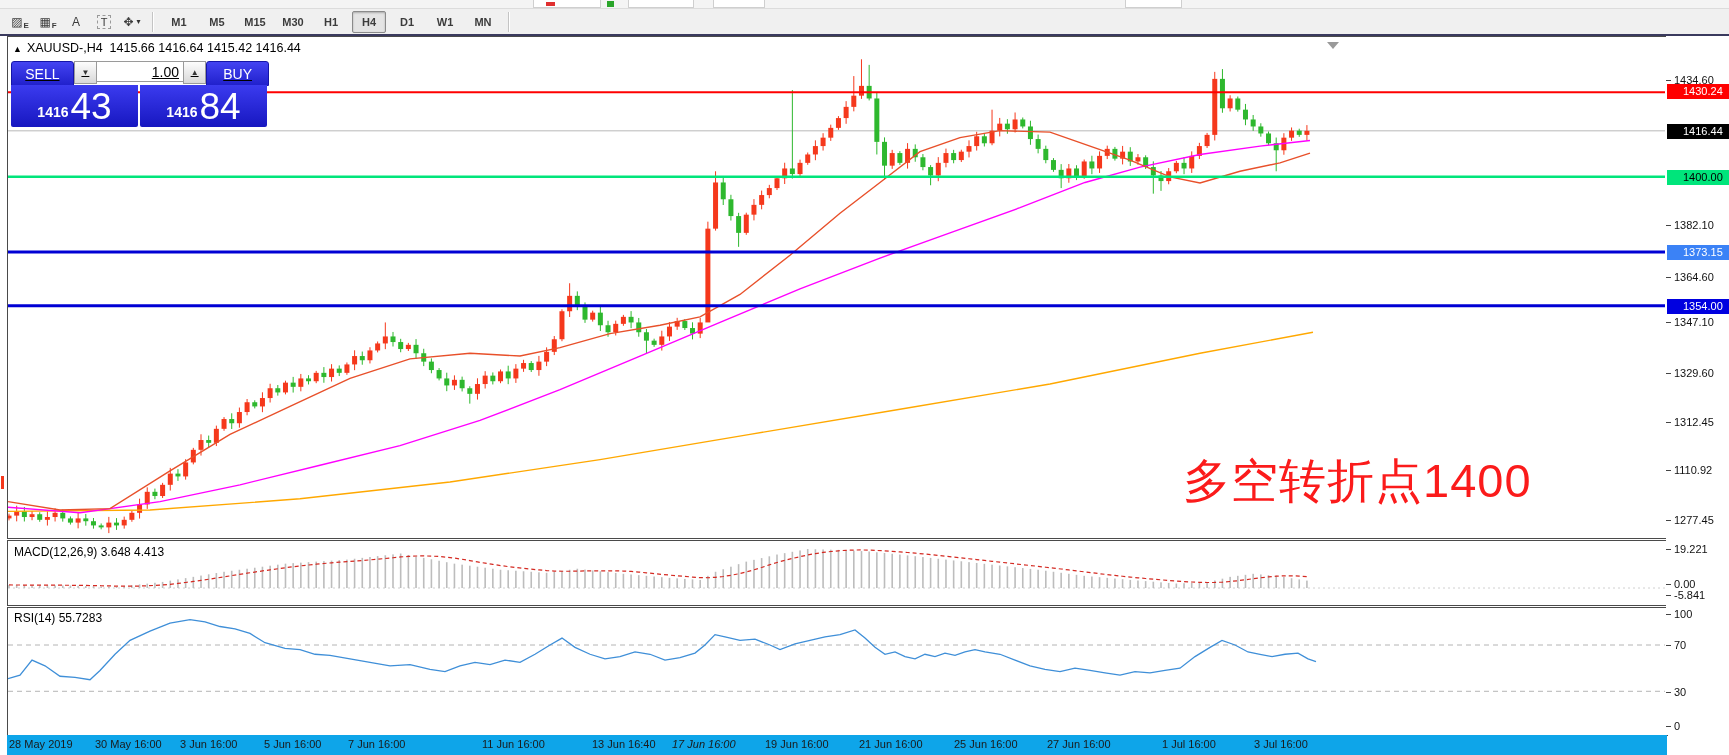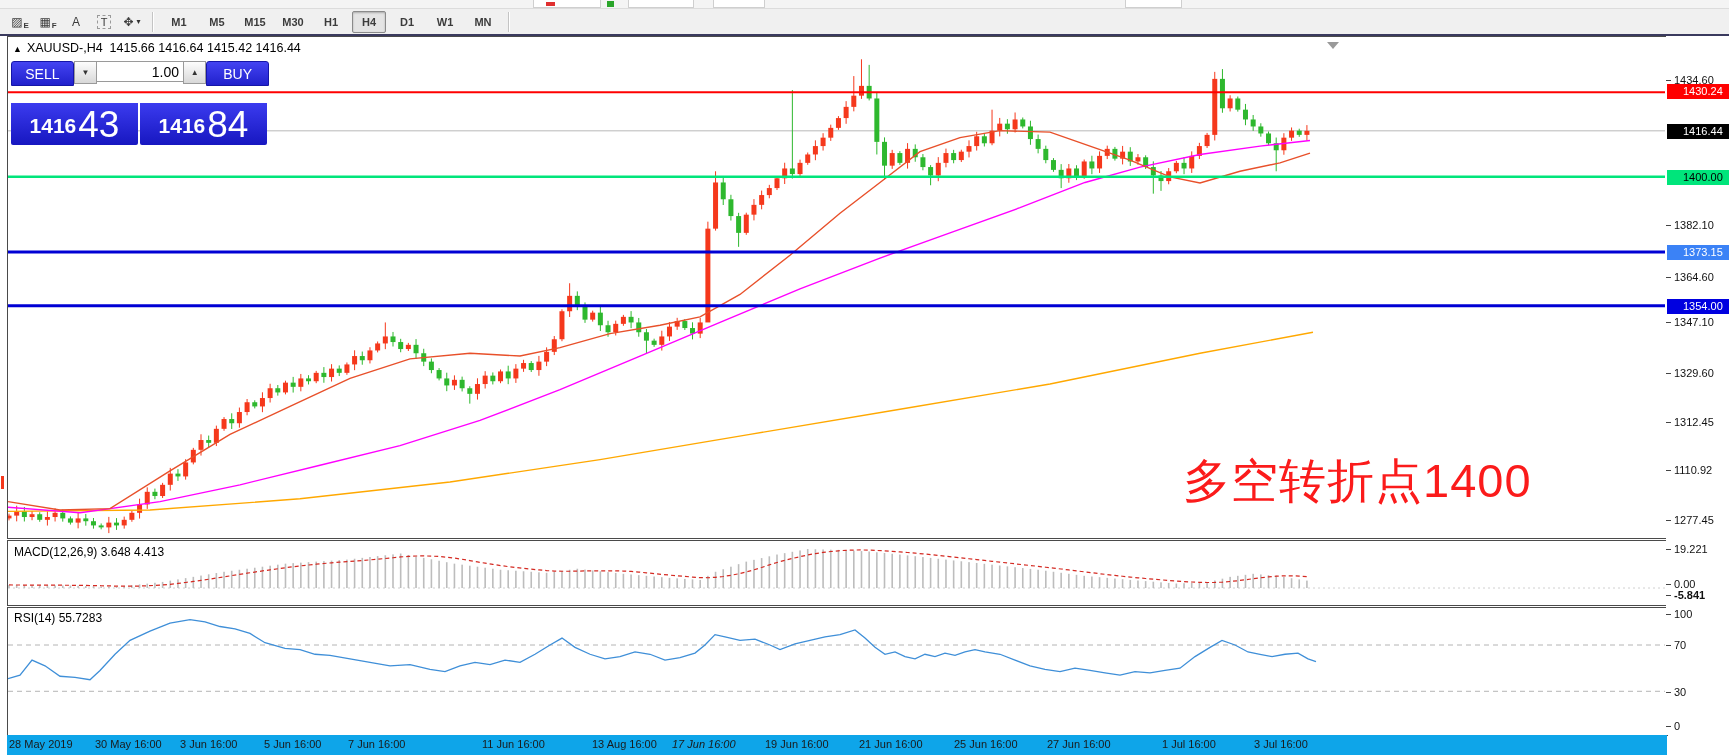--- a/index.html
+++ b/index.html
@@ -33,32 +33,32 @@
   #right-axis{position:absolute;left:1666px;top:36px;width:63px;height:699px;background:#fff;font-size:11px;color:#111;}
   .axis-tick{position:absolute;left:0;width:5px;height:1px;background:#444;}
   .axis-label{position:absolute;left:8px;height:14px;line-height:14px;white-space:nowrap;}
   .axis-tag{position:absolute;left:1px;height:15px;line-height:15px;padding:0 16px;white-space:nowrap;}
   
   .plot-label{position:absolute;font-size:12px;color:#000;white-space:nowrap;}
   #chart-header{position:absolute;left:13px;top:41px;font-size:12.5px;color:#000;white-space:nowrap;z-index:5;}
   #chart-header .tri{font-size:9px;margin-right:5px;}
   
   #quote{position:absolute;left:11px;top:61px;width:258px;z-index:6;}
-  #quote .row1{display:flex;height:41px;}
+  #quote .row1{display:flex;height:23px;text-decoration:underline;}
   .qbtn{width:63px;height:23px;color:#fff;font-size:14px;display:flex;align-items:center;justify-content:center;
         background:linear-gradient(#4343f2,#2121cc);border:1px solid #1515a8;border-radius:3px 3px 0 0;}
   .spin{width:22px;height:21px;background:linear-gradient(#fdfdfd,#d8d8d8);border:1px solid #9a9a9a;
         display:flex;align-items:center;justify-content:center;font-size:8px;color:#333;}
   #vol-input{width:78px;height:19px;border:1px solid #9a9a9a;border-left:none;border-right:none;
              text-align:right;font-size:14px;padding:0 4px;font-family:"Liberation Sans",sans-serif;}
   #quote .row2{display:flex;margin-top:1px;}
   .bigbox{width:127px;height:42px;color:#fff;background:linear-gradient(#3b3bef,#1717c0);
           display:flex;align-items:flex-end;justify-content:center;border-radius:0 0 2px 2px;}
   .bigbox+.bigbox{margin-left:2px;}
-  .bigbox .small{font-size:21px;font-weight:bold;margin:0 2px 7px 0;}
+  .bigbox .small{font-size:14px;font-weight:bold;margin:0 2px 7px 0;}
   .bigbox .big{font-size:37px;line-height:40px;font-weight:500;}
   
   #annotation{position:absolute;left:1183px;top:450px;font-size:47px;color:#fb1b1b;z-index:4;
               font-family:"Liberation Sans",sans-serif;letter-spacing:1px;white-space:nowrap;}
   
   #date-axis{position:absolute;left:7px;top:735px;width:1660px;height:20px;background:#0ea5e9;font-size:11px;color:#1a1a1a;}
   .date-label{position:absolute;top:3px;white-space:nowrap;}
   #left-sliver{position:absolute;left:1px;top:476px;width:3px;height:13px;background:#f5381c;}
 </style>
 </head>
@@ -696,38 +696,38 @@
       <div class="axis-tag" style="top: 47.5px; background: rgb(255, 0, 0); color: rgb(255, 255, 255);">1430.24</div>
       <div class="axis-tag" style="top: 87.5px; background: rgb(0, 0, 0); color: rgb(255, 255, 255);">1416.44</div>
       <div class="axis-tag" style="top: 133.5px; background: rgb(0, 229, 123); color: rgb(0, 0, 0);">1400.00</div>
       <div class="axis-tag" style="top: 208.5px; background: #3b82f6; color: rgb(255, 255, 255);">1373.15</div>
       <div class="axis-tag" style="top: 262.5px; background: rgb(0, 0, 224); color: rgb(255, 255, 255);">1354.00</div>
       <div class="axis-tick" style="top: 513px;"></div>
       <div class="axis-label" style="top: 506px;">19.221</div>
       <div class="axis-tick" style="top: 548px;"></div>
       <div class="axis-label" style="top: 541px;">0.00</div>
       <div class="axis-tick" style="top: 559px;"></div>
-      <div class="axis-label" style="top: 552px; font-weight: bold;">-5.841</div>
+      <div class="axis-label" style="top: 552px;">-5.841</div>
       <div class="axis-tick" style="top: 578px;"></div>
       <div class="axis-label" style="top: 571px;">100</div>
       <div class="axis-tick" style="top: 609px;"></div>
       <div class="axis-label" style="top: 602px;">70</div>
       <div class="axis-tick" style="top: 656px;"></div>
       <div class="axis-label" style="top: 649px;">30</div>
       <div class="axis-tick" style="top: 690px;"></div>
       <div class="axis-label" style="top: 683px;">0</div>
     </div>
   <div id="date-axis">
       <div class="date-label" style="left: 2px;">28 May 2019</div>
       <div class="date-label" style="left: 88px;">30 May 16:00</div>
       <div class="date-label" style="left: 173px;">3 Jun 16:00</div>
       <div class="date-label" style="left: 257px;">5 Jun 16:00</div>
       <div class="date-label" style="left: 341px;">7 Jun 16:00</div>
       <div class="date-label" style="left: 475px;">11 Jun 16:00</div>
-      <div class="date-label" style="left: 585px;">13 Aug 16:00</div>
+      <div class="date-label" style="left: 585px;">13 Jun 16:40</div>
       <div class="date-label" style="left: 665px; font-style: italic;">17 Jun 16:00</div>
       <div class="date-label" style="left: 758px;">19 Jun 16:00</div>
       <div class="date-label" style="left: 852px;">21 Jun 16:00</div>
       <div class="date-label" style="left: 947px;">25 Jun 16:00</div>
       <div class="date-label" style="left: 1040px;">27 Jun 16:00</div>
       <div class="date-label" style="left: 1155px;">1 Jul 16:00</div>
       <div class="date-label" style="left: 1247px;">3 Jul 16:00</div>
     </div>
 </div>
 

